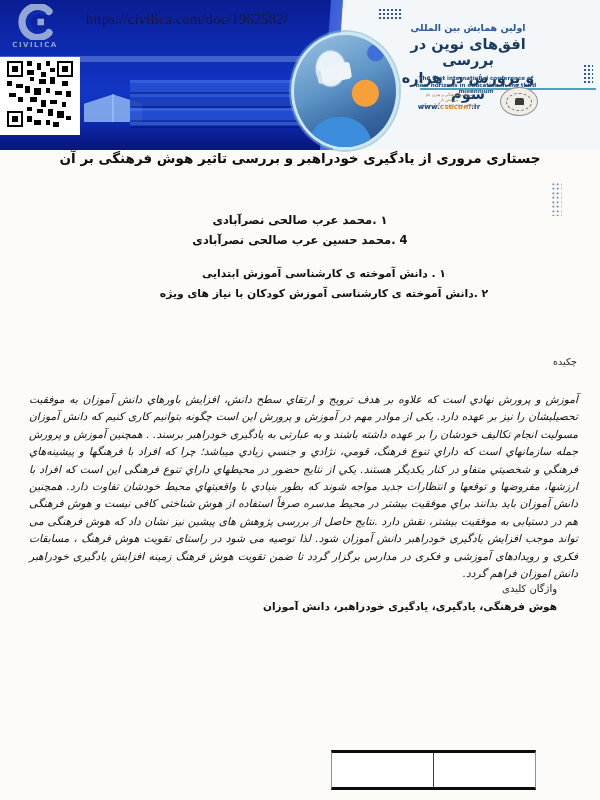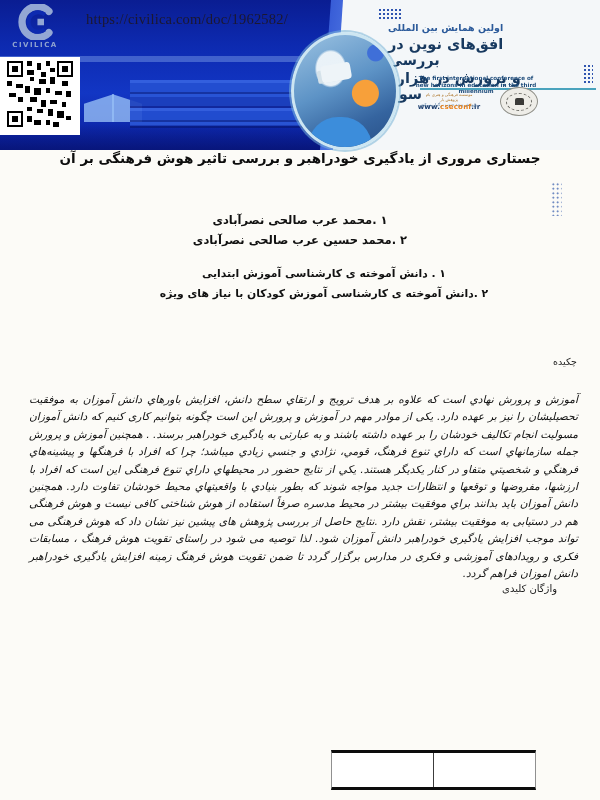--- a/index.html
+++ b/index.html
@@ -39,21 +39,21 @@
             background:linear-gradient(100deg,#2b4fd0,#5d85ea); 
             clip-path:polygon(14px 0, 28px 0, 17px 100%, 3px 100%); }
   .banner { position:absolute; left:330px; top:0; width:270px; height:150px; background:#f4f7f9;
             clip-path:polygon(13px 0, 100% 0, 100% 100%, 3px 100%); }
   .dots { background-image:radial-gradient(circle,#2f55b0 .8px, transparent 1px); background-size:4px 4px; position:absolute; }
   .dots-a { left:48px; top:8px; width:24px; height:11px; }
   .dots-b { left:253px; top:64px; width:10px; height:19px; }
   .dots-c { position:absolute; left:551px; top:182px; width:11px; height:34px;
             background-image:radial-gradient(circle,#3a5fae .8px, transparent 1px); background-size:4.5px 4.5px; }
 
-  .banner-text { position:absolute; left:58px; top:22px; width:160px; text-align:left; direction:rtl; }
+  .banner-text { position:absolute; left:58px; top:22px; width:160px; text-align:center; direction:rtl; }
   .banner-fa-1 { font-size:9.5px; font-weight:bold; color:#2b5a9a; }
   .banner-fa-2 { font-size:14.5px; font-weight:bold; color:#17395f; margin-top:3px; }
   .banner-fa-3 { font-size:14.5px; font-weight:bold; color:#17395f; margin-top:2px; }
   .banner-en { position:absolute; left:84px; top:75px; width:124px; text-align:center;
                font-size:5.6px; font-weight:bold; color:#1d4b7a; line-height:6.5px; }
   .banner-divider { position:absolute; left:90px; top:88px; width:176px; height:2px; background:#4aa3bd; }
   .org-block { position:absolute; left:89px; top:92px; width:60px; text-align:center; direction:rtl; }
   .org-line1 { font-size:4px; color:#b07a30; line-height:5px; }
   .org-line2 { font-size:4px; color:#2a5a8a; line-height:5px; }
   .site-line { position:absolute; left:87px; top:103px; width:64px; text-align:center;
@@ -200,31 +200,32 @@
     <div class="vr-headset"></div>
     <div class="vr-shirt"></div>
   </div>
 
   <div class="dots-c"></div>
 
   <div class="doc-title">جستاری مروری از یادگیری خودراهبر و بررسی تاثیر هوش فرهنگی بر آن</div>
 
   <div class="authors">
     <div>۱ .محمد عرب صالحی نصرآبادی</div>
-    <div>۲ .محمد حسین عرب صالحی نصرآبادی</div>
+    <div>4 .محمد حسین عرب صالحی نصرآبادی</div>
   </div>
 
   <div class="affils">
     <div>۱ . دانش آموخته ی کارشناسی  آموزش ابتدایی</div>
     <div>۲ .دانش آموخته ی کارشناسی آموزش کودکان با نیاز های ویژه</div>
   </div>
 
   <div class="abs-label">چکیده</div>
   <div class="abs-body">آموزش و پرورش نهادي است که علاوه بر هدف ترویج و ارتقاي سطح دانش، افزایش باورهاي دانش آموزان به موفقیت تحصیلیشان را نیز بر عهده دارد.  یکی از موادر مهم در آموزش و پرورش این است چگونه بتوانیم کاری کنیم که دانش آموزان مسولیت انجام تکالیف خودشان را بر عهده داشته باشند  و به عبارتی به یادگیری خودراهبر برسند. . همچنین آموزش و پرورش جمله سازمانهاي است که داراي تنوع فرهنگ، قومي، نژادي و جنسي زیادي میباشد؛ چرا که افراد با فرهنگها و پیشینه‌هاي فرهنگي و شخصیتي متفاو در کنار یکدیگر هستند. یکي از نتایج حضور در محیطهاي داراي تنوع فرهنگی این است که افراد با ارزشها، مفروضها و توقعها و انتظارات جدید مواجه شوند که بطور بنیادي با واقعیتهاي محیط خودشان تفاوت دارد. همچنین دانش آموزان باید بدانند براي موفقیت بیشتر در محیط مدسره صرفاً استفاده از هوش شناختی کافی نیست و هوش فرهنگی هم در دستیابی به موفقیت بیشتر، نقش دارد .نتایج حاصل از بررسی پژوهش های پیشین نیز نشان داد که هوش فرهنگی می تواند موجب افزایش یادگیری خودراهبر  دانش آموزان شود.  لذا توصیه می شود در راستای تقویت هوش فرهنگ ، مسابقات فکری و رویدادهای آموزشی و فکری در مدارس برگزار گردد تا ضمن تقویت هوش فرهنگ زمینه افزایش یادگیری خودراهبر دانش اموزان فراهم گردد.</div>
 
   <div class="kw-label">واژگان کلیدی</div>
+  <div class="kw-line">هوش فرهنگی، یادگیری، یادگیری خودراهبر، دانش آموزان</div>
 
   <div class="footer-table">
     <div class="cell"></div>
     <div class="cell"></div>
   </div>
 
 </div>
 
 </body></html>

